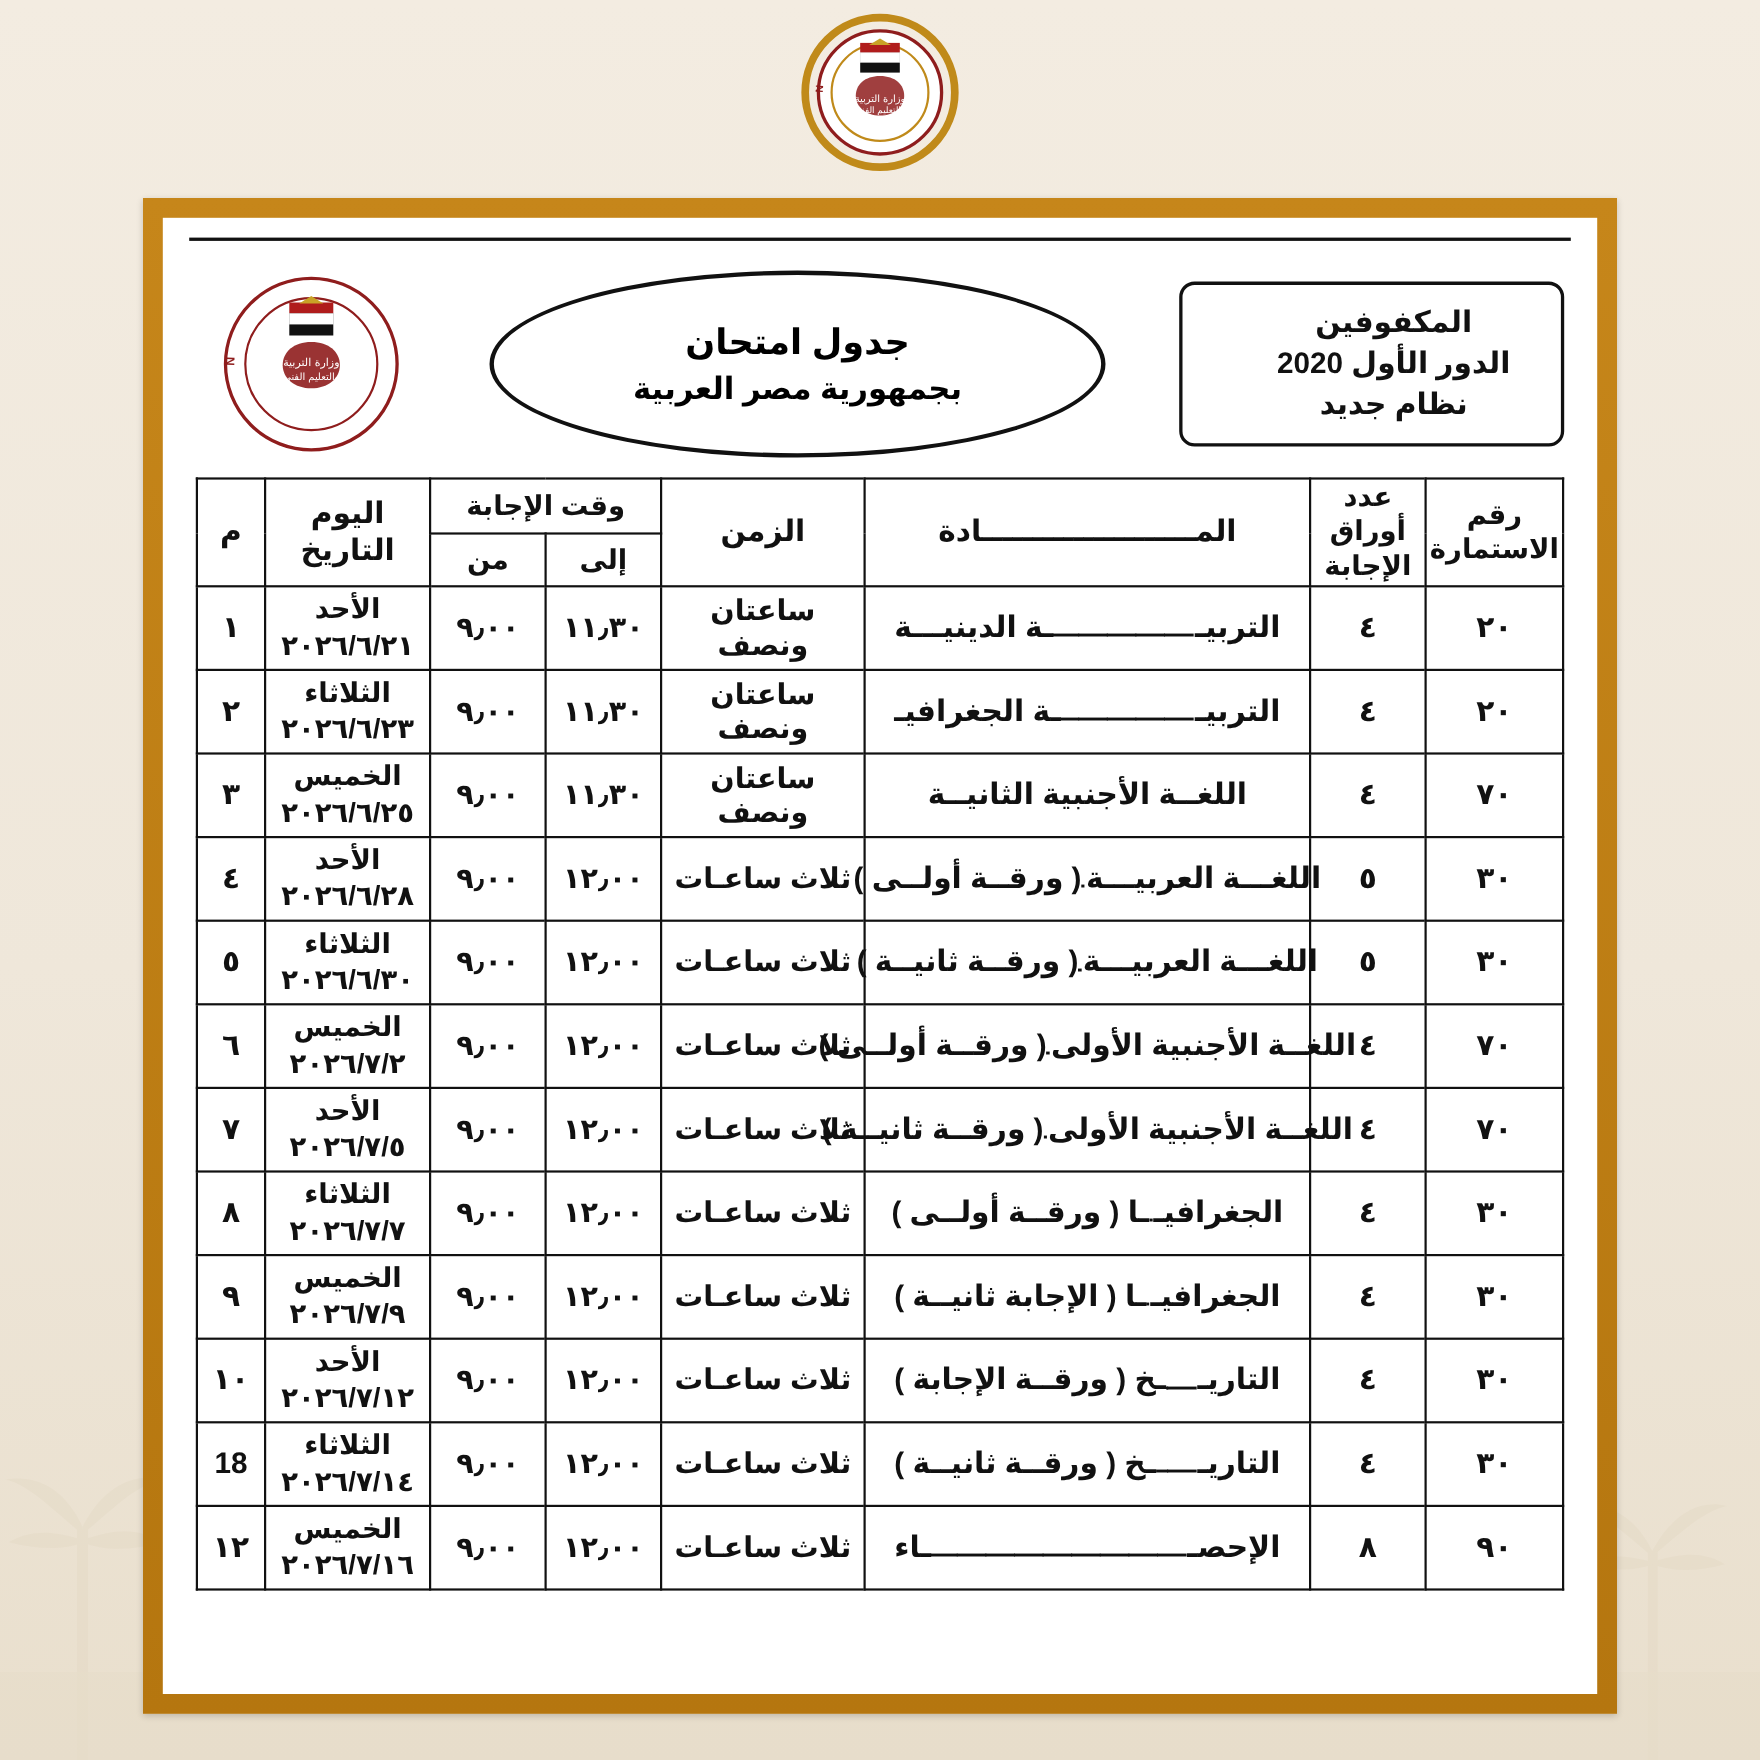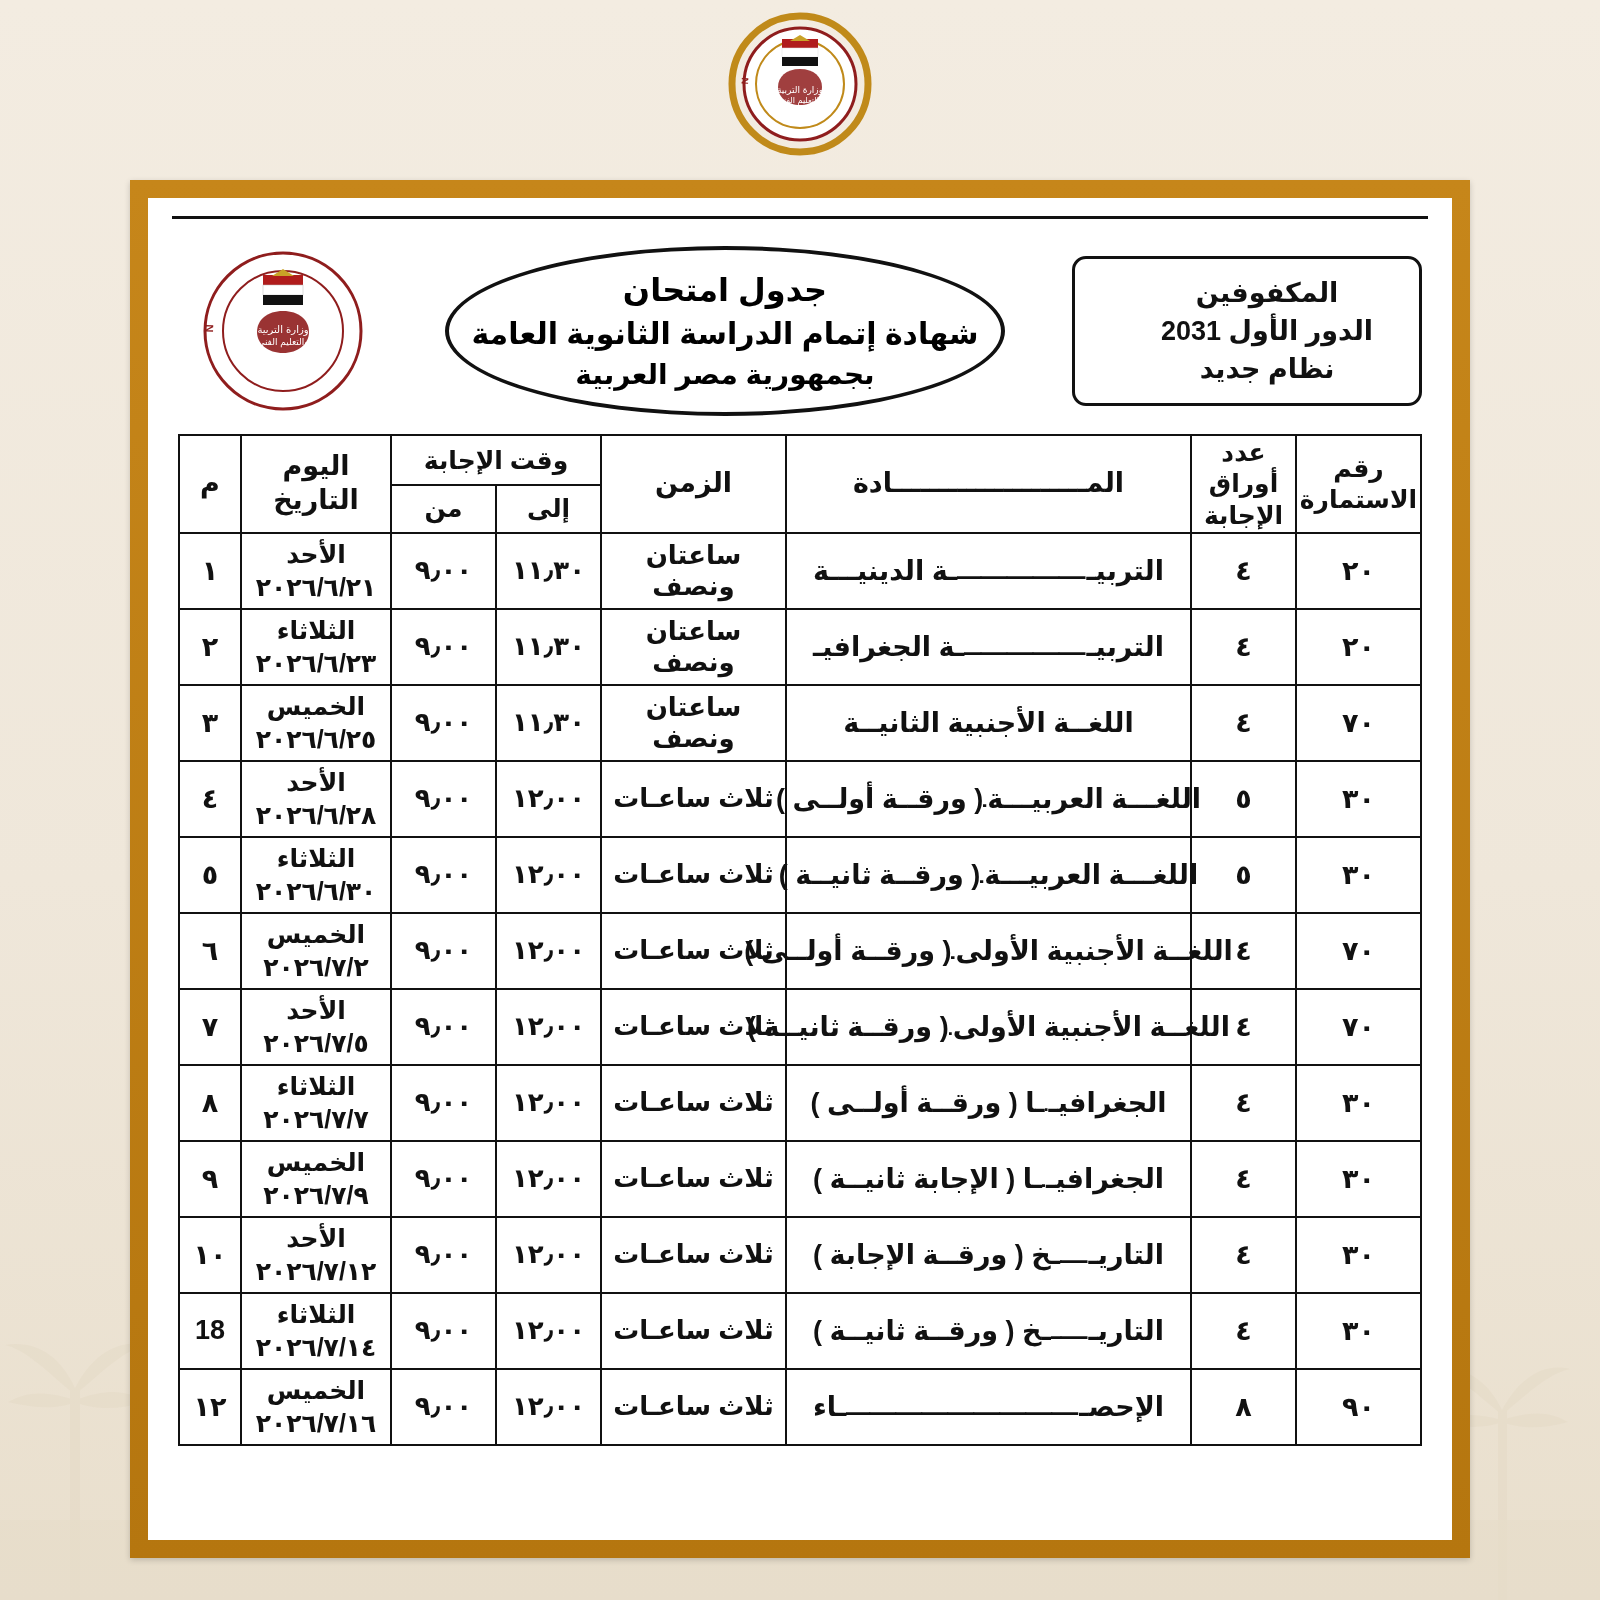--- a/index.html
+++ b/index.html
@@ -175,27 +175,26 @@
 <div class="sheet-frame">
   <div class="sheet">
     <div class="sheet-inner">
 
       <div class="top-rule"></div>
 
       <div class="head-row">
 
         <div class="head-left-box">
           <div>المكفوفين</div>
-          <div>الدور الأول 2031</div>
+          <div>الدور الأول 2020</div>
           <div>نظام جديد</div>
         </div>
 
         <div class="oval">
           <div class="l1">جدول امتحان</div>
-          <div class="l2">شهادة إتمام الدراسة الثانوية العامة</div>
           <div class="l3">بجمهورية مصر العربية</div>
         </div>
 
         <div class="head-seal">
           <svg width="200" height="180" viewBox="0 0 200 180">
             <circle cx="100" cy="90" r="78" fill="none" stroke="#8f1d1d" stroke-width="3"></circle>
             <circle cx="100" cy="90" r="60" fill="none" stroke="#8f1d1d" stroke-width="2"></circle>
             <g>
               <rect x="80" y="34" width="40" height="10" fill="#b01c1c"></rect>
               <rect x="80" y="44" width="40" height="10" fill="#ffffff" stroke="#bbb" stroke-width=".5"></rect>

